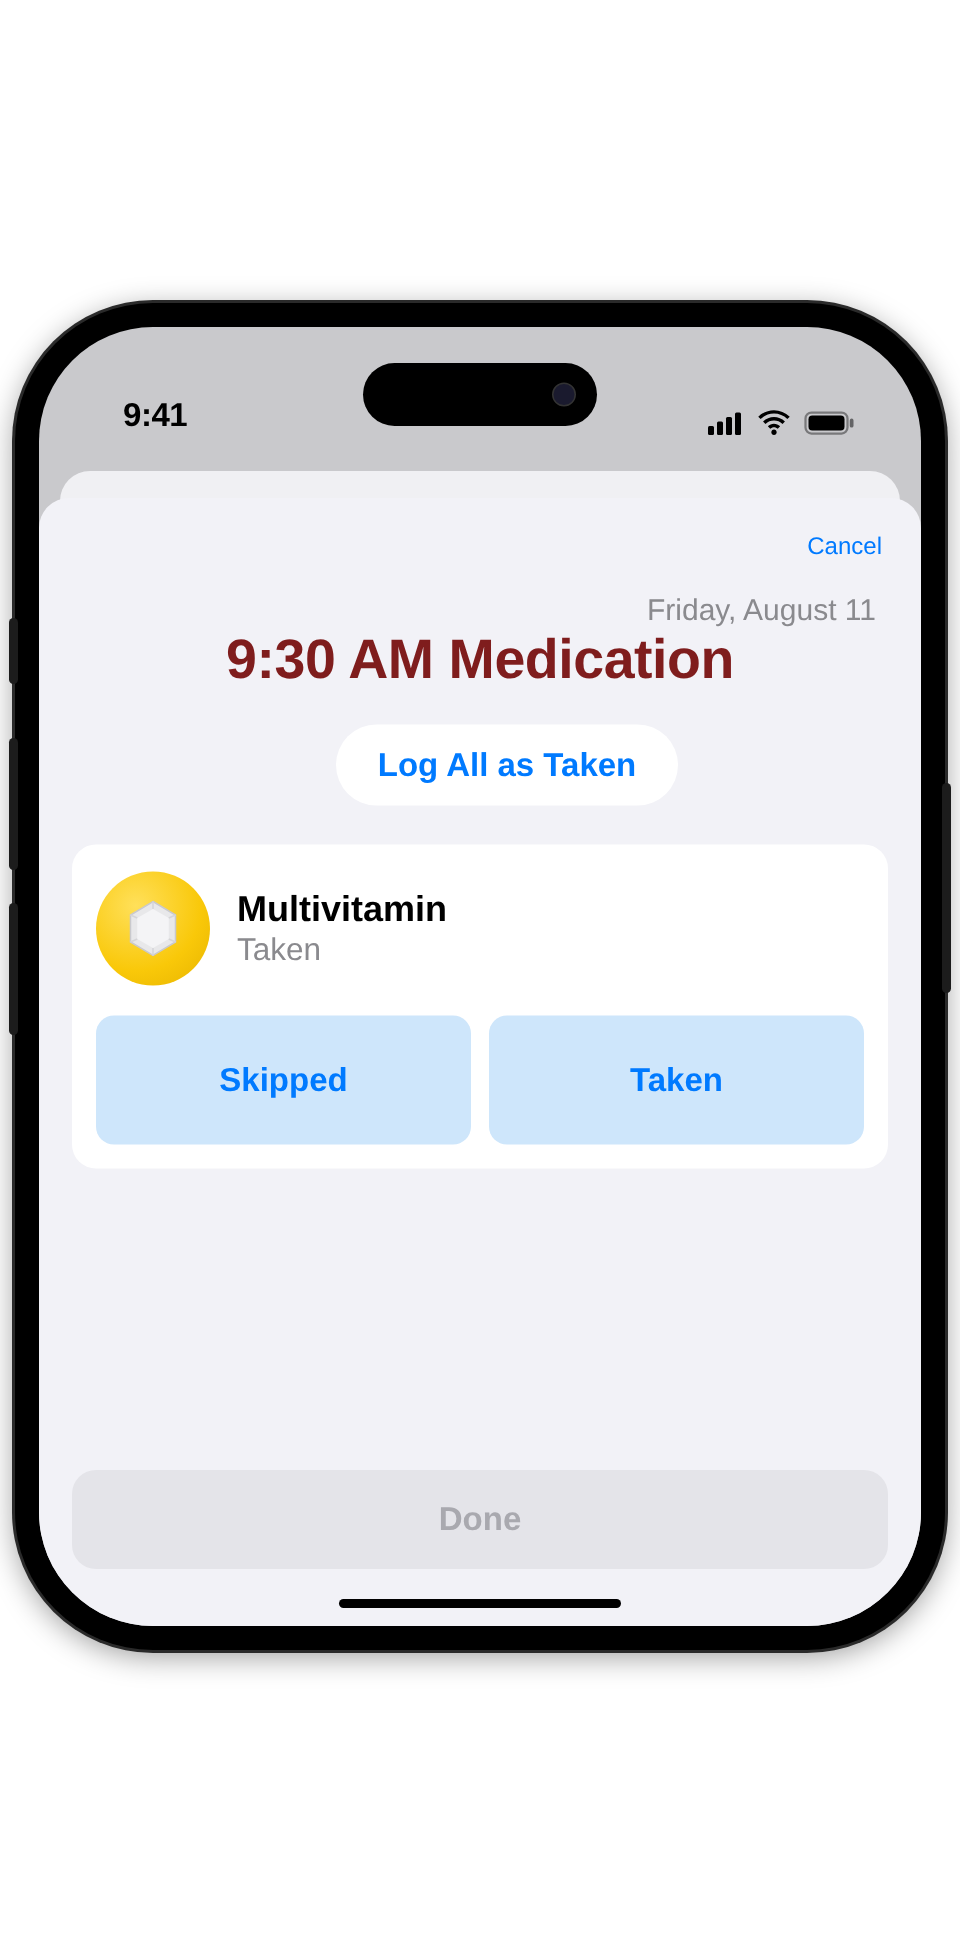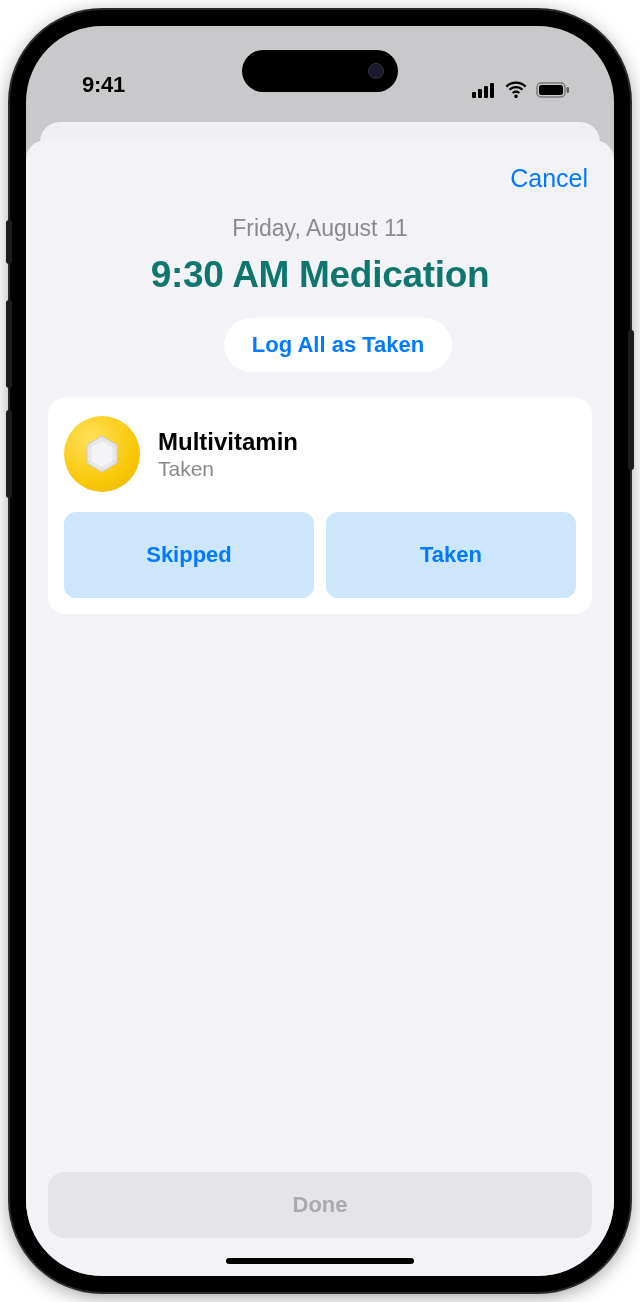--- a/index.html
+++ b/index.html
@@ -12,21 +12,21 @@
     body {
       width: 640px;
       height: 1302px;
       background: #fff;
       display: flex;
       align-items: center;
       justify-content: center;
     }
     .phone-frame {
       width: 620px;
-      height: 1282px;
+      height: 898px;
       background: #000;
       border-radius: 92px;
       position: relative;
       padding: 16px;
       box-shadow: 0 0 0 2px #2a2a2a, 0 4px 20px rgba(0,0,0,0.4);
     }
     .side-button {
       position: absolute;
       background: #1c1c1c;
       border-radius: 3px;
@@ -109,40 +109,41 @@
       display: flex;
       flex-direction: column;
     }
     .sheet-header {
       display: flex;
       justify-content: flex-end;
       padding: 24px 26px 0;
     }
     .cancel-btn {
       color: #007aff;
-      font-size: 25px;
+      font-size: 16px;
       font-weight: 400;
       background: none;
       border: none;
       cursor: pointer;
     }
     .title-area {
       text-align: center;
       padding: 22px 30px 0;
     }
     .date-label {
-      font-size: 23px;
+      font-size: 20px;
       color: #8a8a8e;
       font-weight: 400;
+      text-align: right;
     }
     .page-title {
       font-size: 37px;
       font-weight: 700;
-      color: #0f766e;
-      margin-top: 12px;
+      color: #7f1d1d;
+      margin-top: 0;
       letter-spacing: -0.3px;
     }
     .log-all-wrap {
       display: flex;
       justify-content: center;
       margin-top: 22px;
       margin-left: 36px;
     }
     .log-all-btn {
       background: #fff;

